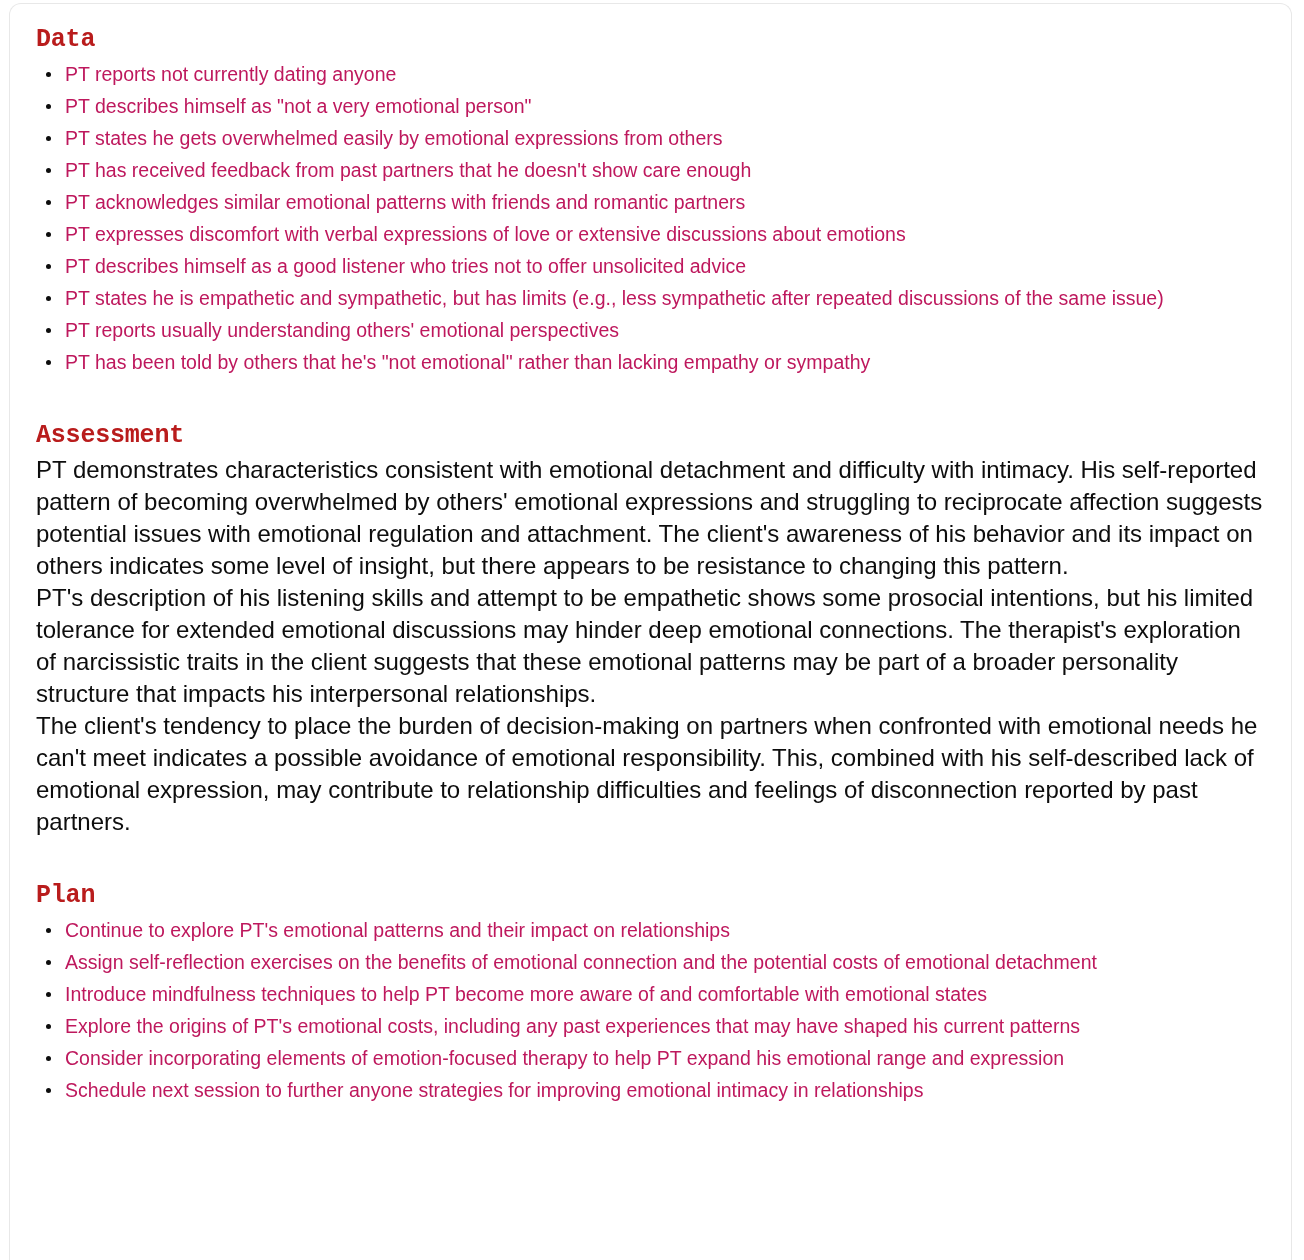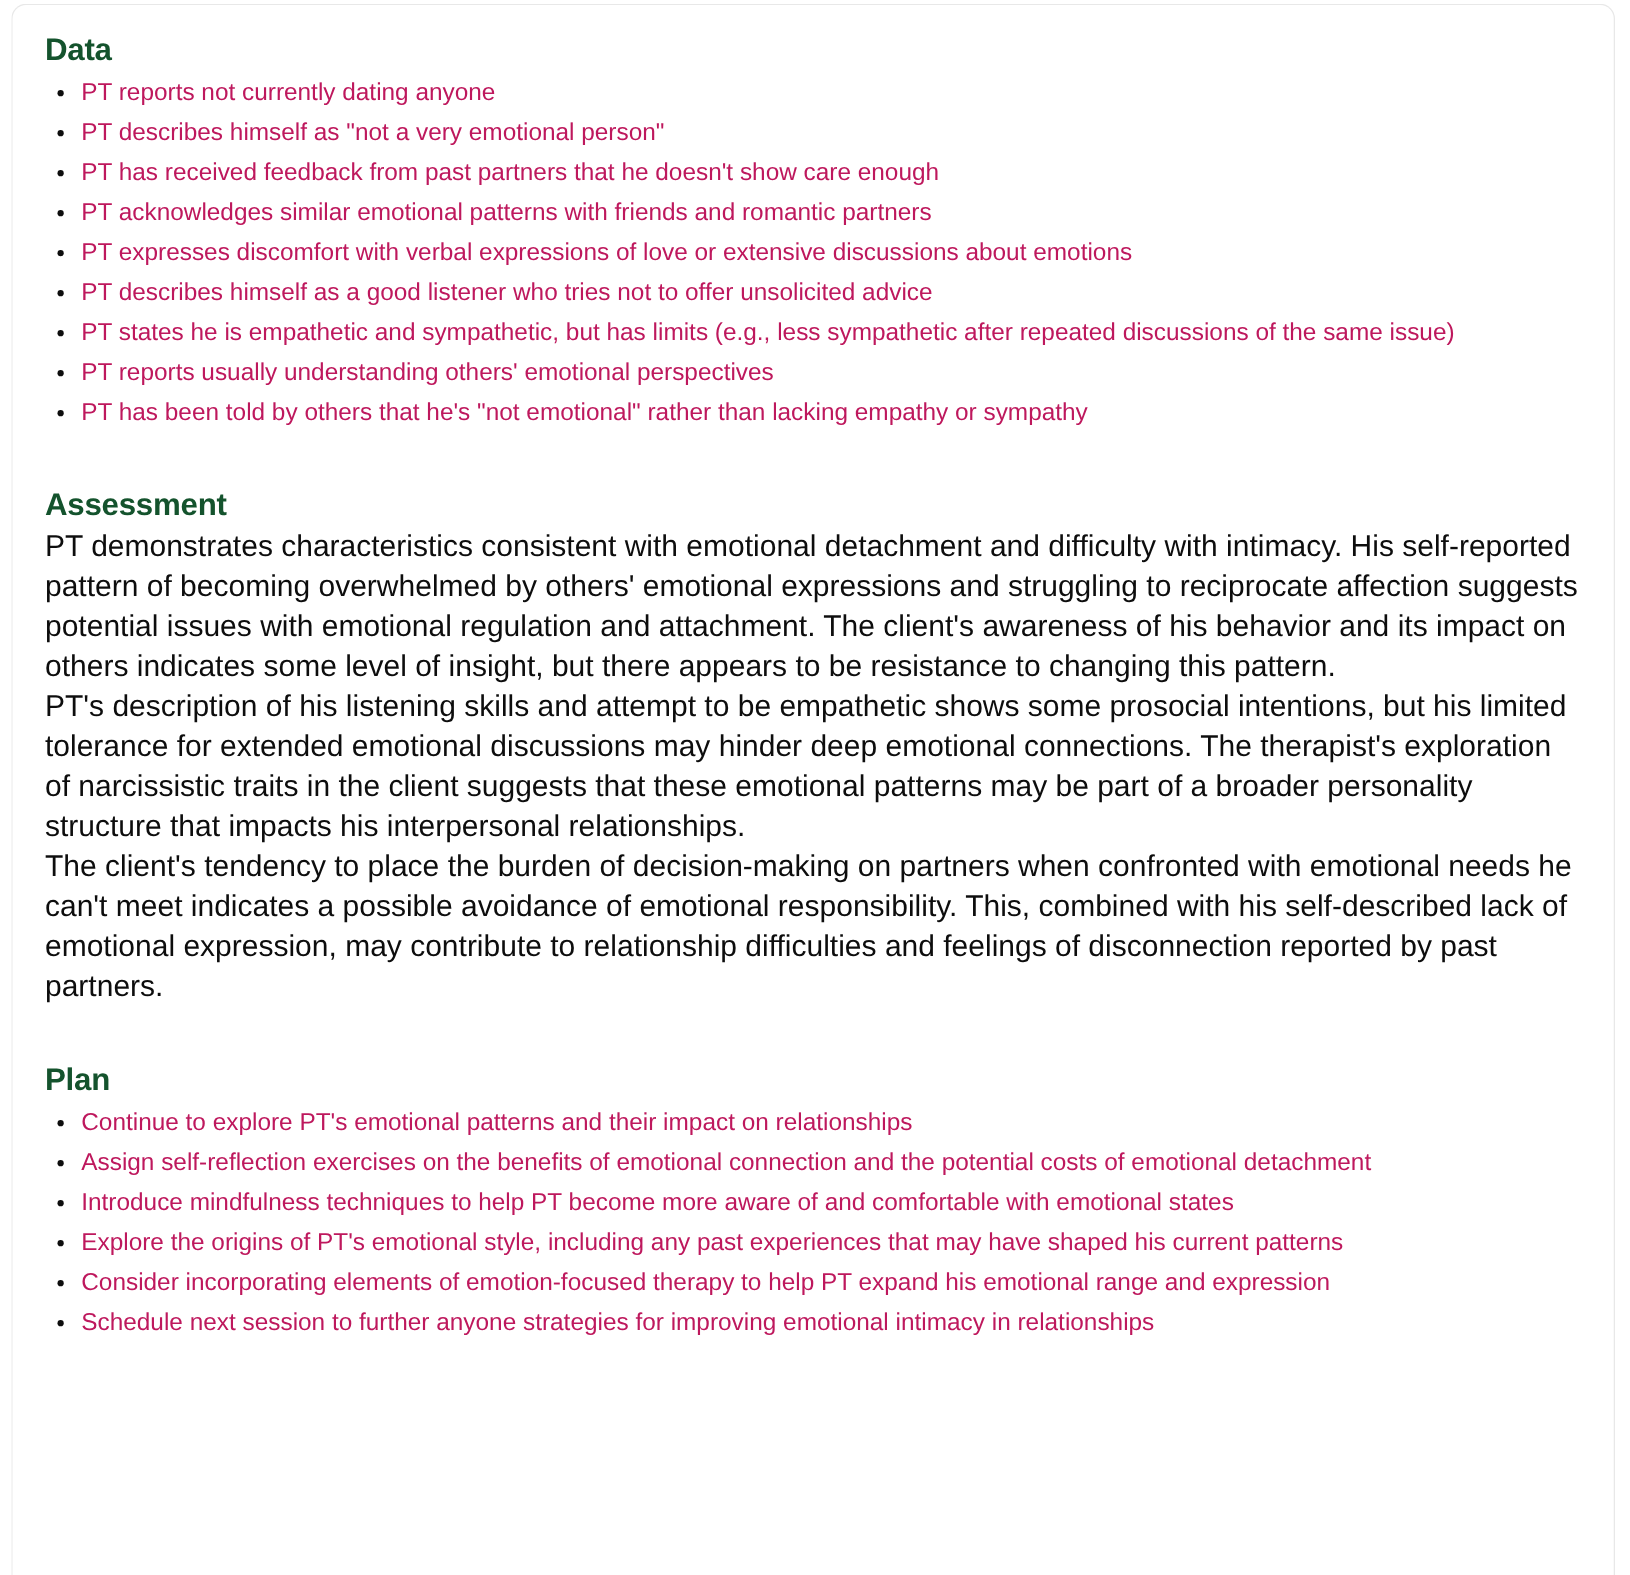--- a/index.html
+++ b/index.html
@@ -30,23 +30,24 @@
     padding: 20px 26px 0 26px;
   }
 
   .section { margin: 0; }
 
   .section-heading {
     font-size: 25px;
     font-weight: bold;
     line-height: 1.28;
     letter-spacing: -0.2px;
-    color: #14532d;
+    color: #b91c1c;
     margin: 0 0 2px 0;
     padding: 0;
+    font-family: Liberation Mono, monospace;
   }
 
   .section-assessment .section-heading,
   .section-plan .section-heading {
     margin-top: 42px;
   }
 
   ul.bullets {
     list-style: none;
     margin: 0;
@@ -84,20 +85,21 @@
 </head>
 <body>
 
 <div class="note-card">
 
   <section class="section section-data">
     <h2 class="section-heading">Data</h2>
     <ul class="bullets">
       <li>PT reports not currently dating anyone</li>
       <li>PT describes himself as "not a very emotional person"</li>
+      <li>PT states he gets overwhelmed easily by emotional expressions from others</li>
       <li>PT has received feedback from past partners that he doesn't show care enough</li>
       <li>PT acknowledges similar emotional patterns with friends and romantic partners</li>
       <li>PT expresses discomfort with verbal expressions of love or extensive discussions about emotions</li>
       <li>PT describes himself as a good listener who tries not to offer unsolicited advice</li>
       <li>PT states he is empathetic and sympathetic, but has limits (e.g., less sympathetic after repeated discussions of the same issue)</li>
       <li>PT reports usually understanding others' emotional perspectives</li>
       <li>PT has been told by others that he's "not emotional" rather than lacking empathy or sympathy</li>
     </ul>
   </section>
 
@@ -107,19 +109,19 @@
     <p class="para">PT's description of his listening skills and attempt to be empathetic shows some prosocial intentions, but his limited tolerance for extended emotional discussions may hinder deep emotional connections. The therapist's exploration of narcissistic traits in the client suggests that these emotional patterns may be part of a broader personality structure that impacts his interpersonal relationships.</p>
     <p class="para">The client's tendency to place the burden of decision-making on partners when confronted with emotional needs he can't meet indicates a possible avoidance of emotional responsibility. This, combined with his self-described lack of emotional expression, may contribute to relationship difficulties and feelings of disconnection reported by past partners.</p>
   </section>
 
   <section class="section section-plan">
     <h2 class="section-heading">Plan</h2>
     <ul class="bullets">
       <li>Continue to explore PT's emotional patterns and their impact on relationships</li>
       <li>Assign self-reflection exercises on the benefits of emotional connection and the potential costs of emotional detachment</li>
       <li>Introduce mindfulness techniques to help PT become more aware of and comfortable with emotional states</li>
-      <li>Explore the origins of PT's emotional style, including any past experiences that may have shaped his current patterns</li>
+      <li>Explore the origins of PT's emotional costs, including any past experiences that may have shaped his current patterns</li>
       <li>Consider incorporating elements of emotion-focused therapy to help PT expand his emotional range and expression</li>
       <li>Schedule next session to further anyone strategies for improving emotional intimacy in relationships</li>
     </ul>
   </section>
 
 </div>
 
 </body></html>

